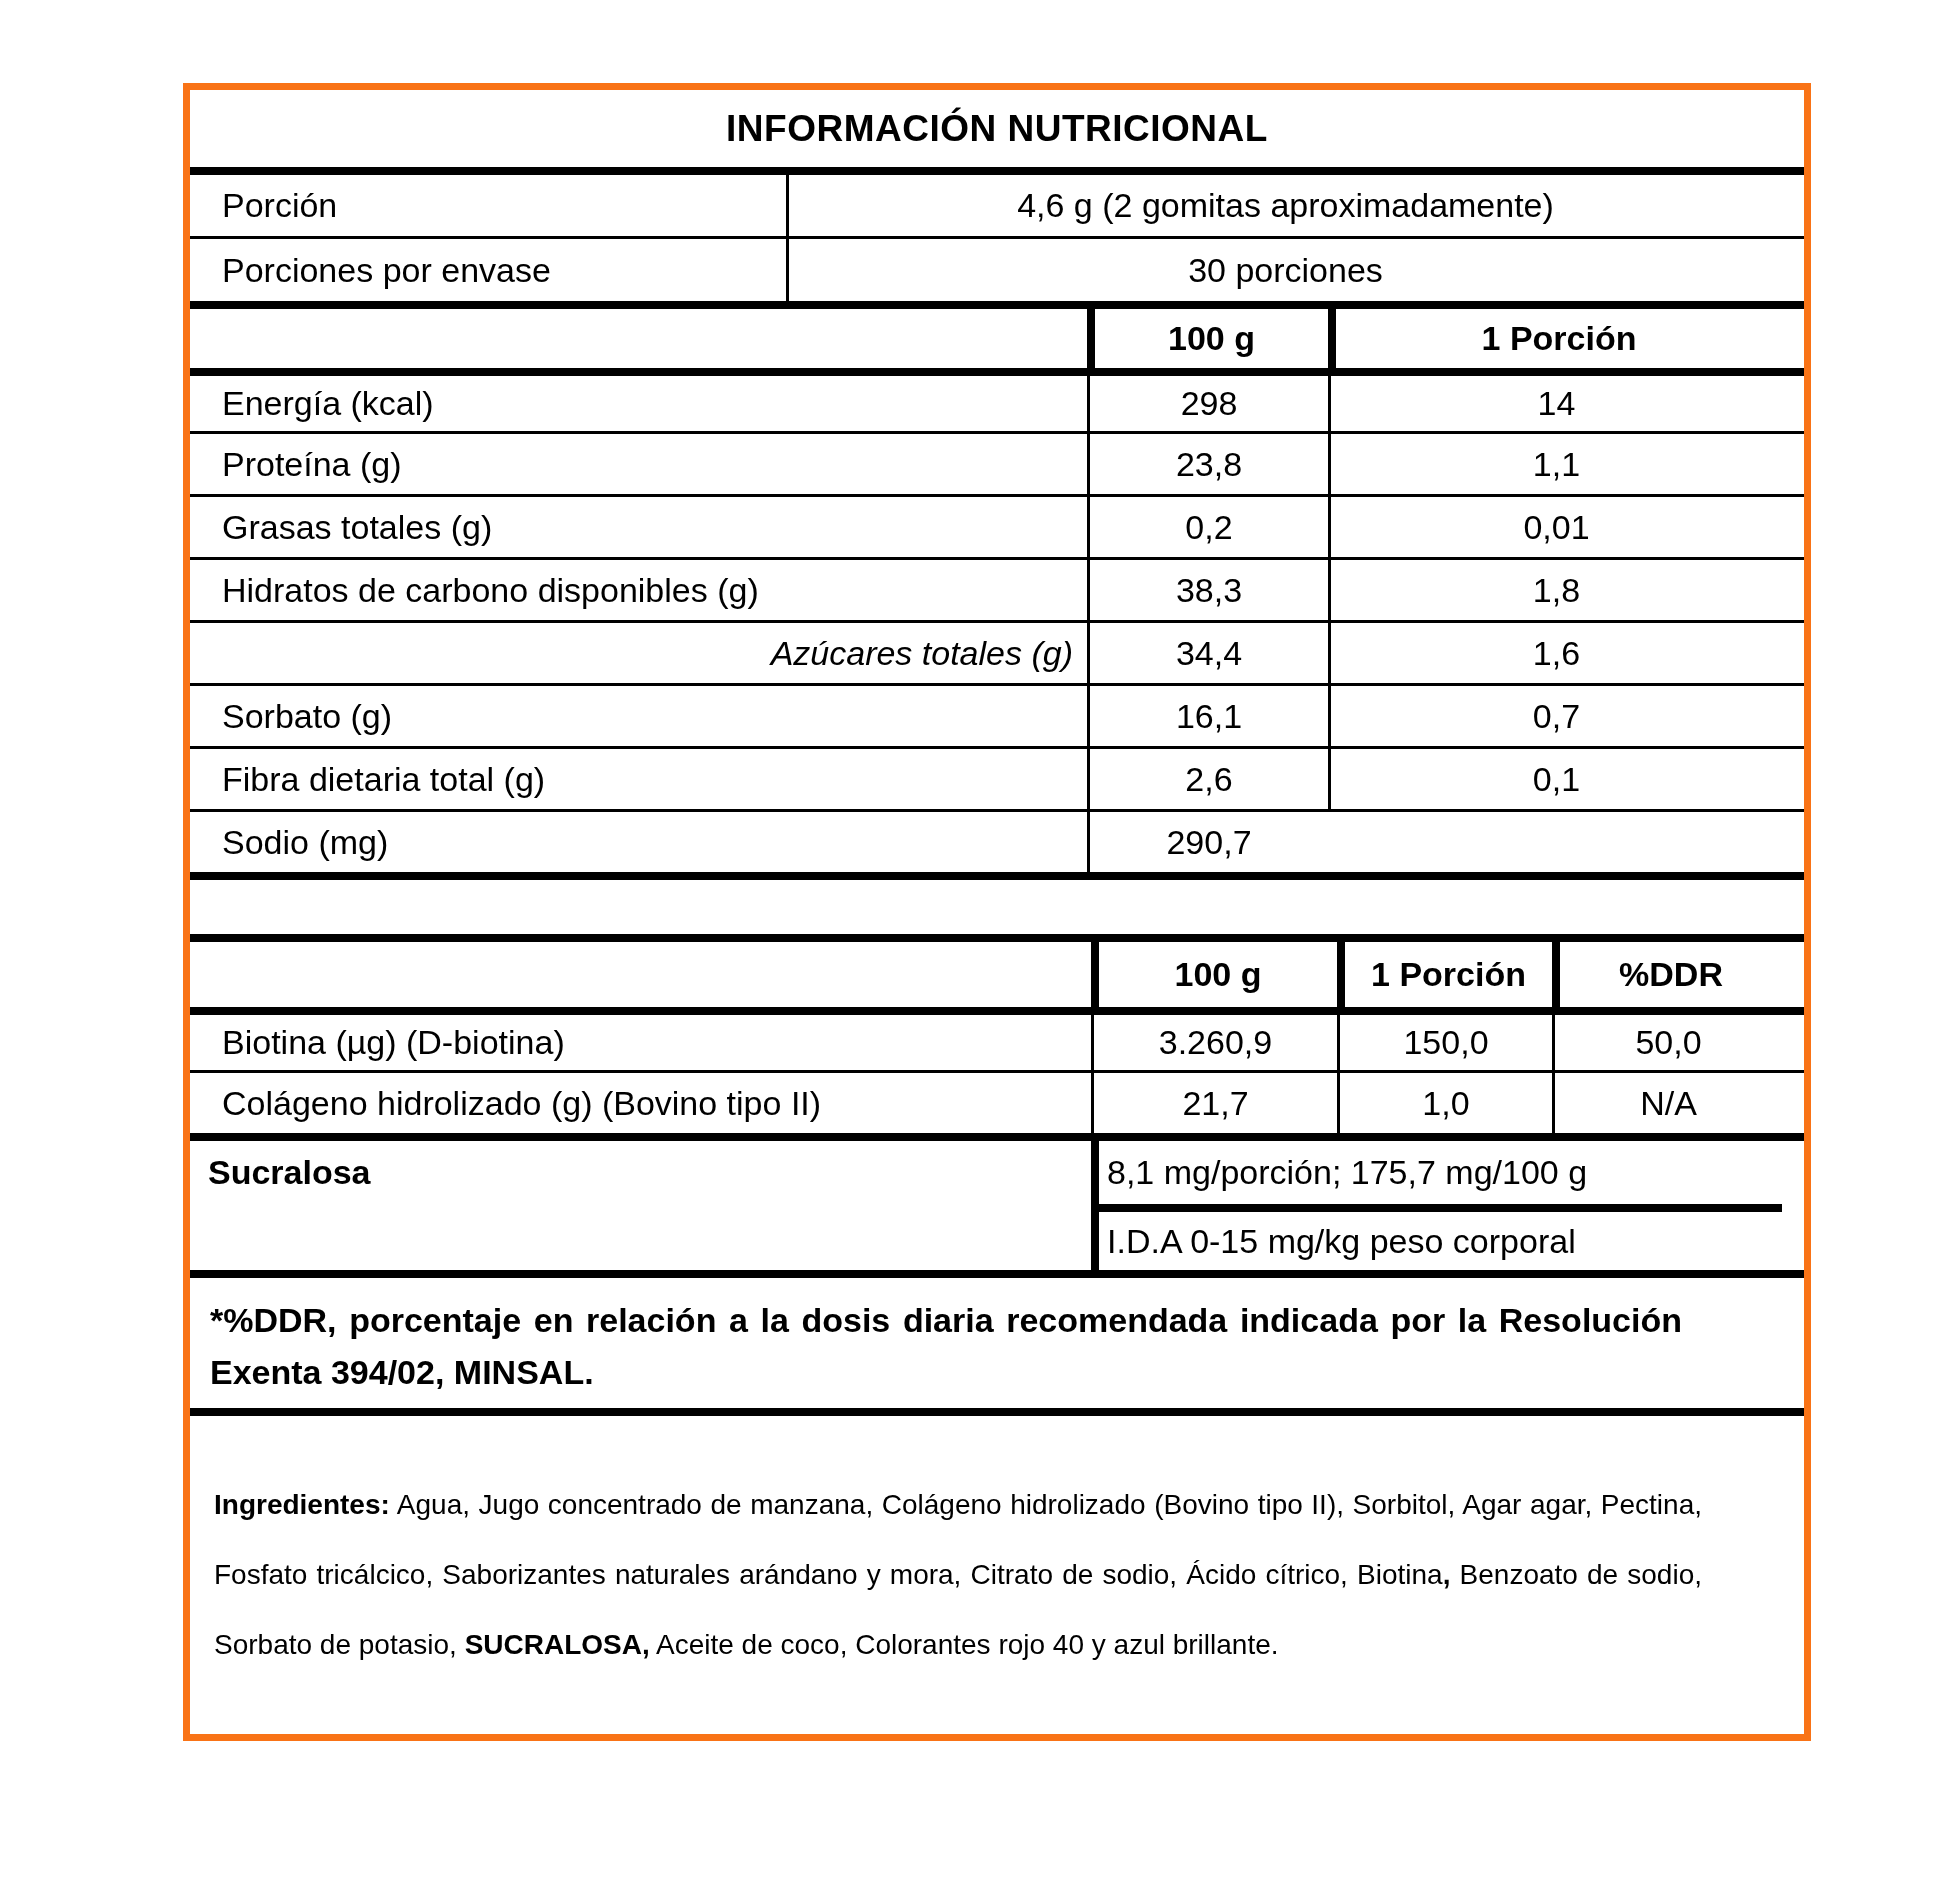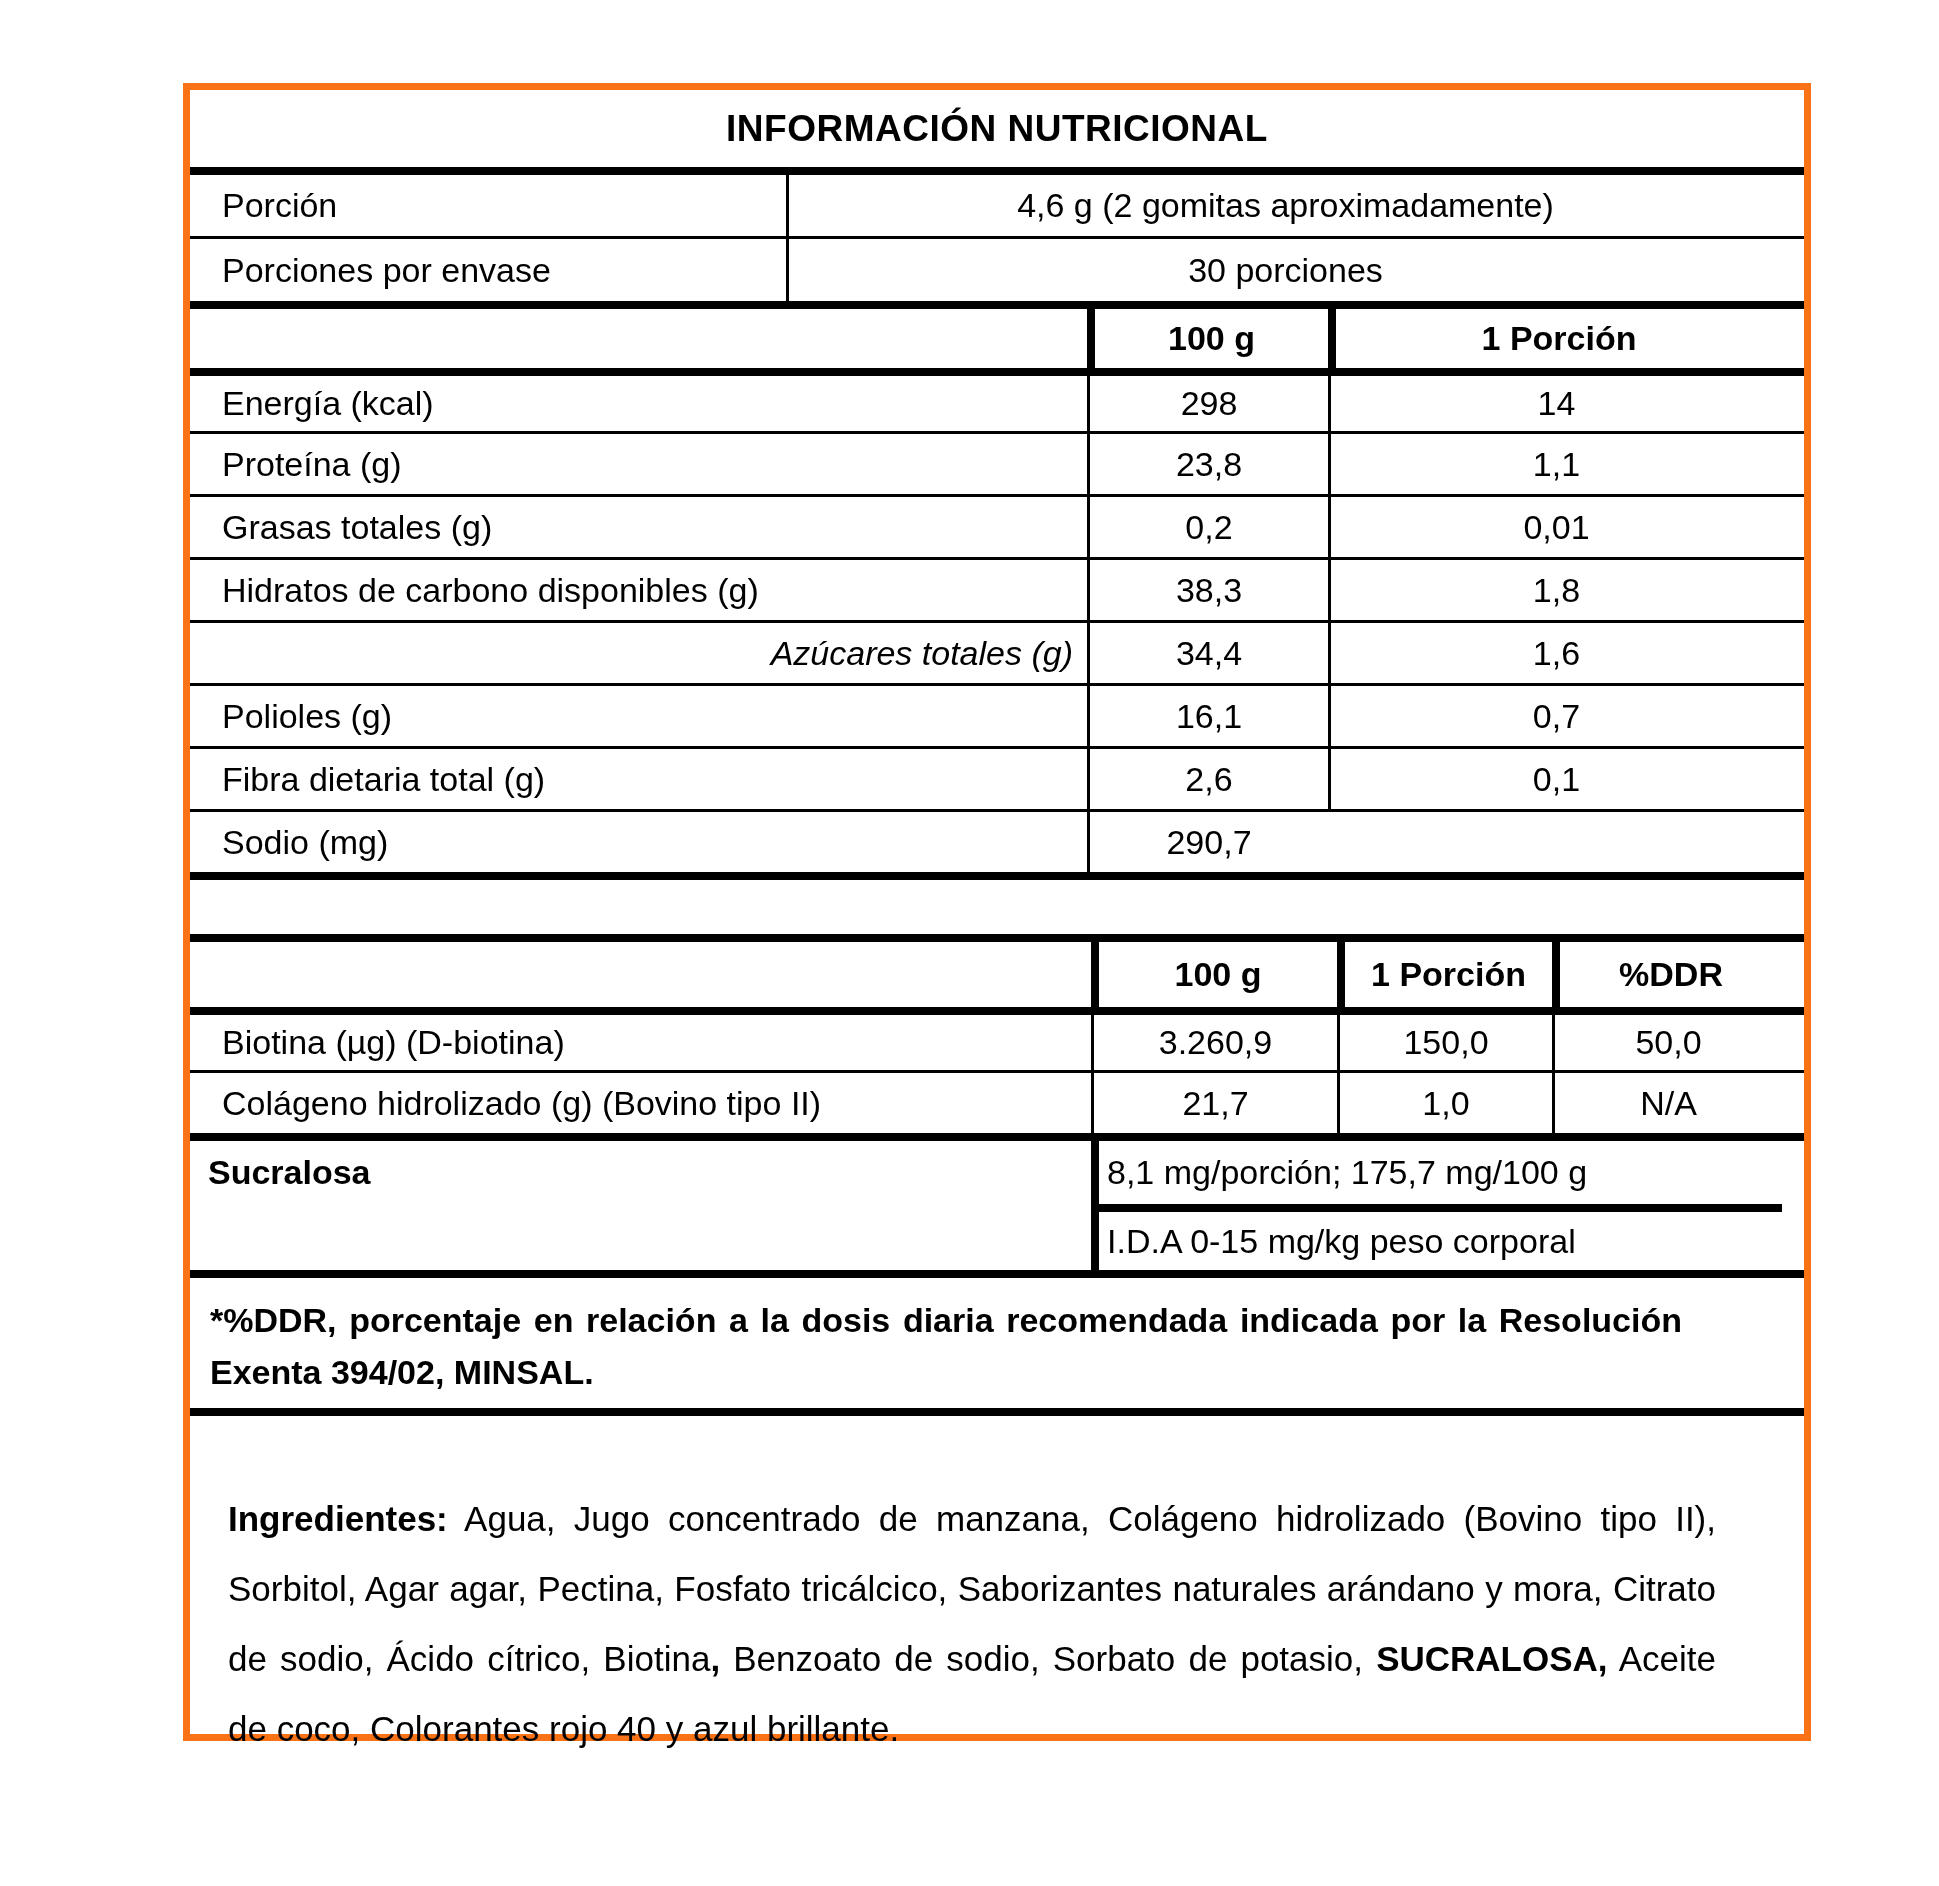--- a/index.html
+++ b/index.html
@@ -38,21 +38,21 @@
   .c2-label{width:901px;}
   .c2-v1{width:246px;}
   .c2-v2{width:215px;}
   .c2-v3{width:230px;}
   .title-cell{width:100%;justify-content:center;font-size:37px;font-weight:700;letter-spacing:0.5px;}
   .sucr-right{width:691px;display:flex;flex-direction:column;box-sizing:border-box;}
   .sucr-right .cell{width:100%;padding-left:8px;}
   .footnote{display:block;box-sizing:border-box;padding:16px 24px 10px 20px;}
   .footnote p{margin:0;font-size:34px;font-weight:700;line-height:52px;text-align:justify;max-width:1472px;}
   .ingredients{display:block;box-sizing:border-box;padding:52px 24px 10px 22px;height:326px;}
-  .ingredients p{margin:16px;font-size:35px;line-height:70px;text-align:justify;max-width:1488px;}
+  .ingredients p{margin:2px;font-size:28px;line-height:70px;text-align:justify;max-width:1488px;}
 </style>
 </head>
 <body>
 
 <div class="sheet">
 
   <div class="row h-title">
     <div class="cell title-cell">INFORMACIÓN NUTRICIONAL</div>
   </div>
 
@@ -91,21 +91,21 @@
     <div class="cell left fs c1-label">Hidratos de carbono disponibles (g)</div>
     <div class="cell center fs c1-v1 bl-thin">38,3</div>
     <div class="cell center fs c1-v2 bl-thin">1,8</div>
   </div>
   <div class="row h-data bt-thin">
     <div class="cell right fs italic c1-label">Azúcares totales (g)</div>
     <div class="cell center fs c1-v1 bl-thin">34,4</div>
     <div class="cell center fs c1-v2 bl-thin">1,6</div>
   </div>
   <div class="row h-data bt-thin">
-    <div class="cell left fs c1-label">Polioles (g)</div>
+    <div class="cell left fs c1-label">Sorbato (g)</div>
     <div class="cell center fs c1-v1 bl-thin">16,1</div>
     <div class="cell center fs c1-v2 bl-thin">0,7</div>
   </div>
   <div class="row h-data bt-thin">
     <div class="cell left fs c1-label">Fibra dietaria total (g)</div>
     <div class="cell center fs c1-v1 bl-thin">2,6</div>
     <div class="cell center fs c1-v2 bl-thin">0,1</div>
   </div>
   <div class="row h-data bt-thin">
     <div class="cell left fs c1-label">Sodio (mg)</div>

